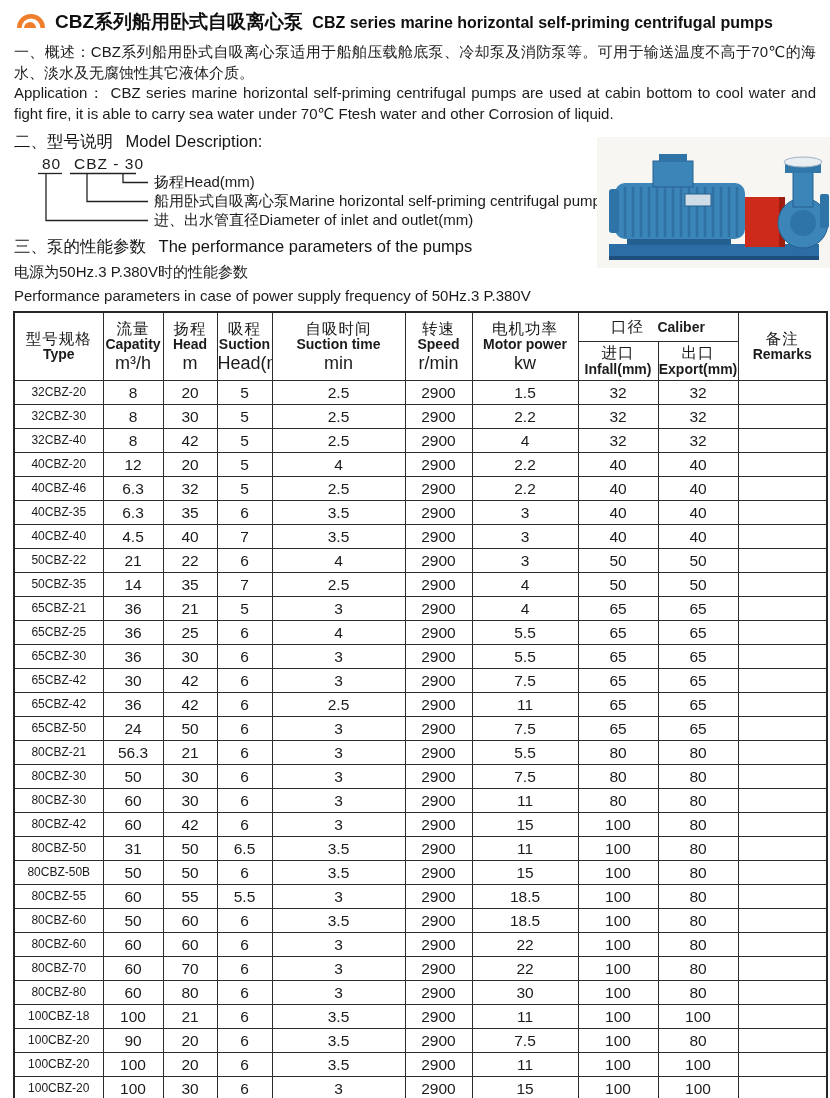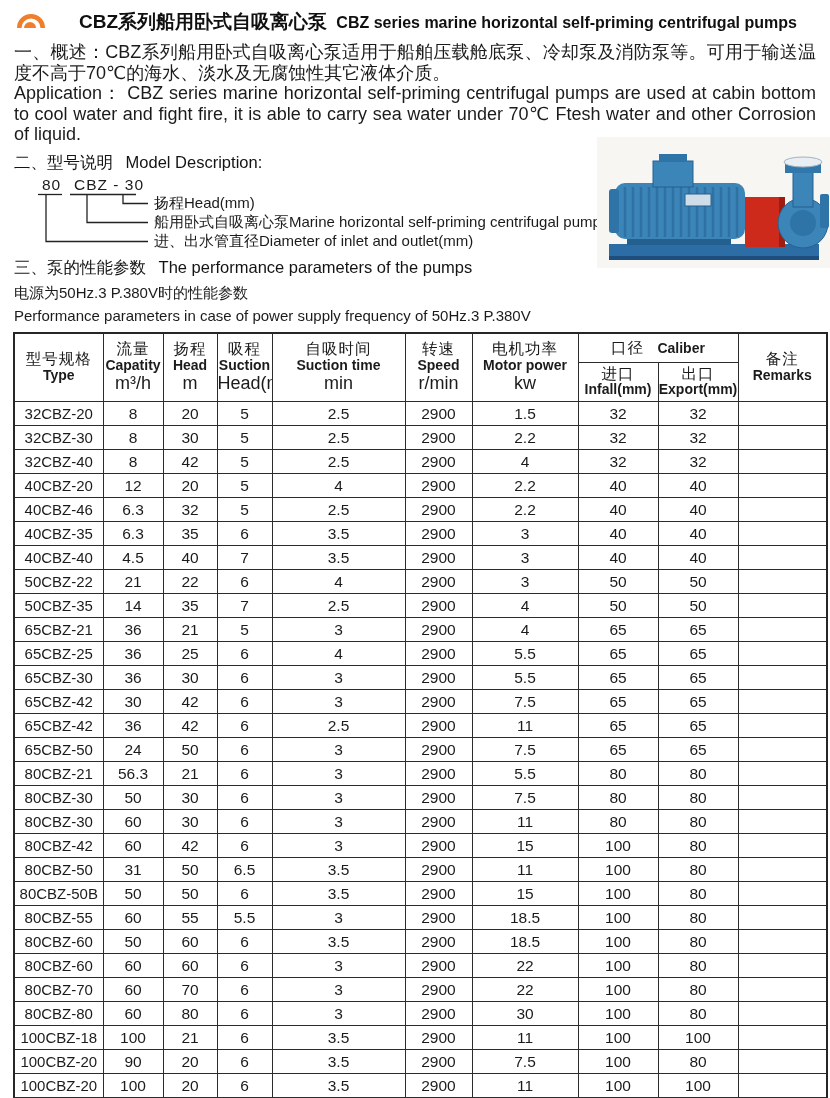--- a/index.html
+++ b/index.html
@@ -4,26 +4,26 @@
 <style>
   html,body{margin:0;padding:0;}
   body{
     width:830px;height:1098px;background:#ffffff;color:#1b1b1b;
     font-family:"Liberation Sans","DejaVu Sans",sans-serif;
     position:relative;overflow:hidden;
     -webkit-font-smoothing:antialiased;
   }
   .page{position:relative;width:830px;height:1098px;}
   
-  .title-row{display:flex;align-items:center;padding:9px 0 0 14px;gap:24px;}
+  .title-row{display:flex;align-items:center;padding:9px 0 0 14px;}
   .logo{width:34px;height:22px;margin-right:7px;flex:0 0 auto;}
   .title{margin:0;font-size:19px;font-weight:bold;color:#101010;white-space:nowrap;}
   .title .t-en{font-size:16px;margin-left:4px;}
   
-  .para{margin:7px 14px 0 14px;font-size:18px;line-height:20.5px;text-align:justify;}
+  .para{margin:7px 14px 0 14px;font-size:15px;line-height:20.5px;text-align:justify;}
   .para.en{margin-top:0;}
   .section{margin:7px 0 0 14px;font-size:16.5px;font-weight:normal;color:#141414;}
   .section .s-en{margin-left:8px;}
   .note{margin:5px 0 0 14px;font-size:15px;line-height:18.5px;}
   
   .diagram{margin:2px 0 0 30px;width:600px;height:74px;}
   .diagram svg{display:block;}
   .diagram text{fill:#1b1b1b;}
   .code-text{font-size:15.5px;letter-spacing:1px;}
   .label-text{font-size:15px;}
@@ -38,21 +38,21 @@
     border:1px solid #2c2c2c;text-align:center;vertical-align:middle;
     padding:0;overflow:hidden;white-space:nowrap;
   }
   table.perf thead th{font-weight:normal;line-height:1.12;}
   table.perf thead tr.r1 th{height:28px;}
   table.perf thead tr.r2 th{height:38px;}
   .h-zh{font-size:15.5px;letter-spacing:1px;}
   .h-en{font-size:14px;letter-spacing:0;font-weight:bold;}
   .h-unit{font-size:18px;}
   table.perf tbody td{height:23px;font-size:15.5px;line-height:23px;}
-  table.perf tbody td:first-child{font-size:15px;}
+  table.perf tbody td:first-child{font-size:12px;}
 </style>
 </head>
 <body>
 
 <div class="page">
 
   <div class="title-row">
     <span class="logo">
       <svg width="34" height="22" viewBox="0 0 34 22" aria-hidden="true">
         <path d="M3 17 A13.5 13.5 0 0 1 31 17 L26.5 17 A9.5 9.5 0 0 0 7.5 17 Z" fill="#ef7e2d"></path>

